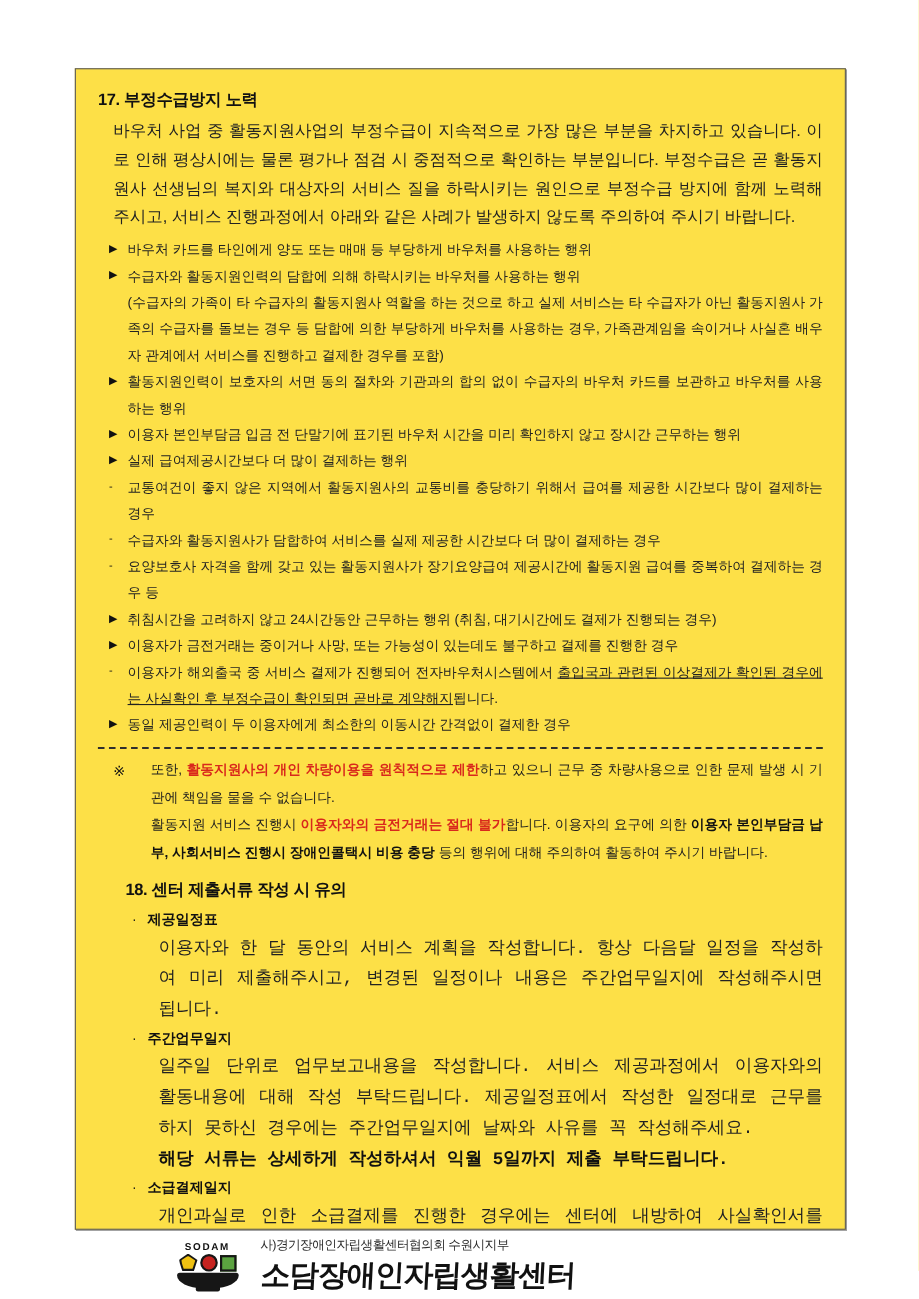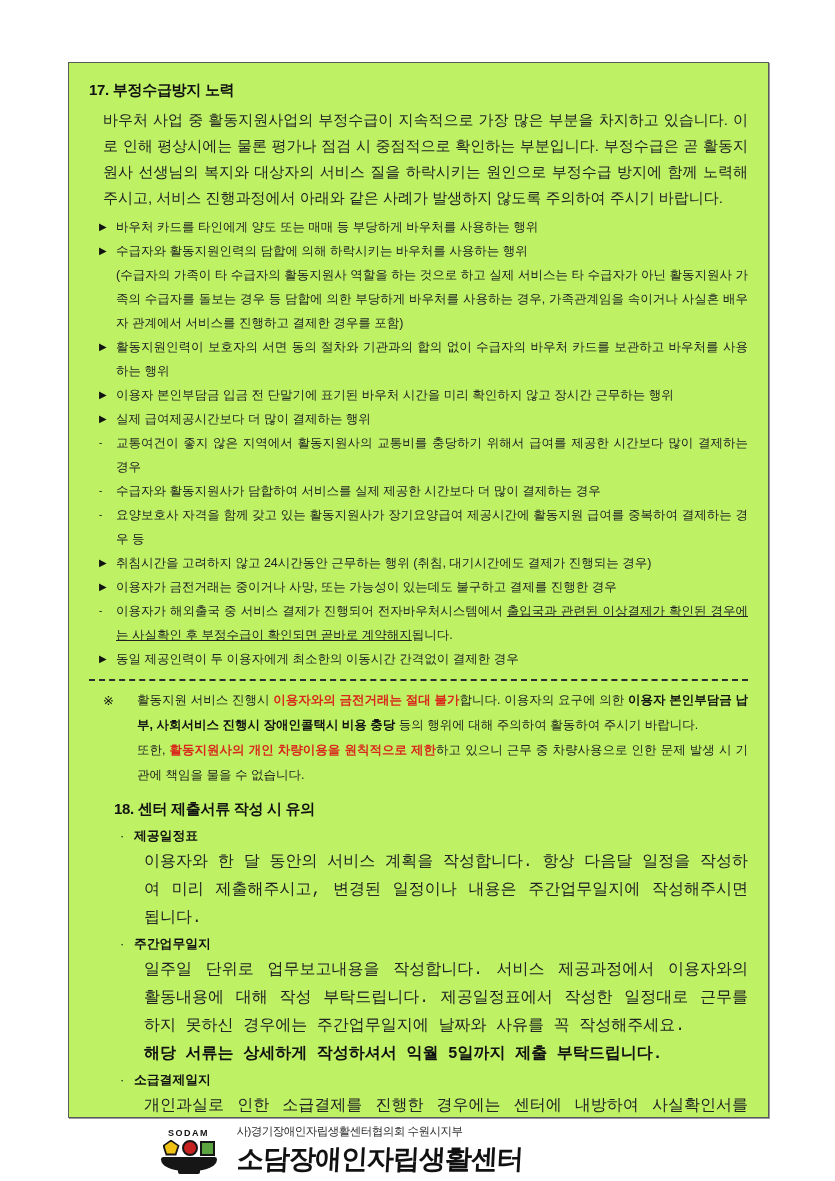--- a/index.html
+++ b/index.html
@@ -9,21 +9,21 @@
     font-family: "Liberation Sans", "DejaVu Sans", sans-serif;
     color: #1d1d1d;
     overflow: hidden;
   }
   .page-box {
     position: absolute;
     left: 68px; top: 62px;
     width: 701px; height: 1056px;
     border: 1px solid #5a5a5a;
     box-shadow: 1px 1px 0 #9a9a9a;
-    background: #bef264;
+    background: #fde047;
     padding: 18px 20px 10px 20px;
     overflow: hidden;
   }
   .sec-heading {
     font-size: 15px;
     font-weight: bold;
     letter-spacing: -0.3px;
     color: #111;
   }
   .s17-intro {
@@ -240,22 +240,22 @@
         <span class="marker">▶</span>
         <div class="case-text"><span>동일 제공인력이 두 이용자에게 최소한의 이동시간 간격없이 결제한 경우</span></div>
       </div>
     </div>
 
   <div class="divider-full"></div>
 
   <div class="note-block">
     <div class="note-marker">※</div>
     <div class="note-paragraphs">
+        <div class="note-para"><span>또한, </span><span class="rb">활동지원사의 개인 차량이용을 원칙적으로 제한</span><span>하고 있으니 근무 중 차량사용으로 인한 문제 발생 시 기관에 책임을 물을 수 없습니다.</span></div>
         <div class="note-para"><span>활동지원 서비스 진행시 </span><span class="rb">이용자와의 금전거래는 절대 불가</span><span>합니다. 이용자의 요구에 의한 </span><span class="b">이용자 본인부담금 납부, 사회서비스 진행시 장애인콜택시 비용 충당</span><span> 등의 행위에 대해 주의하여 활동하여 주시기 바랍니다.</span></div>
-        <div class="note-para"><span>또한, </span><span class="rb">활동지원사의 개인 차량이용을 원칙적으로 제한</span><span>하고 있으니 근무 중 차량사용으로 인한 문제 발생 시 기관에 책임을 물을 수 없습니다.</span></div>
       </div>
   </div>
 
   <div class="s18-block">
     <div class="sec-heading">18. 센터 제출서류 작성 시 유의</div>
     <div class="s18-items">
         <div class="s18-item-title">
           <span class="dot">·</span>
           <span>제공일정표</span>
         </div>

